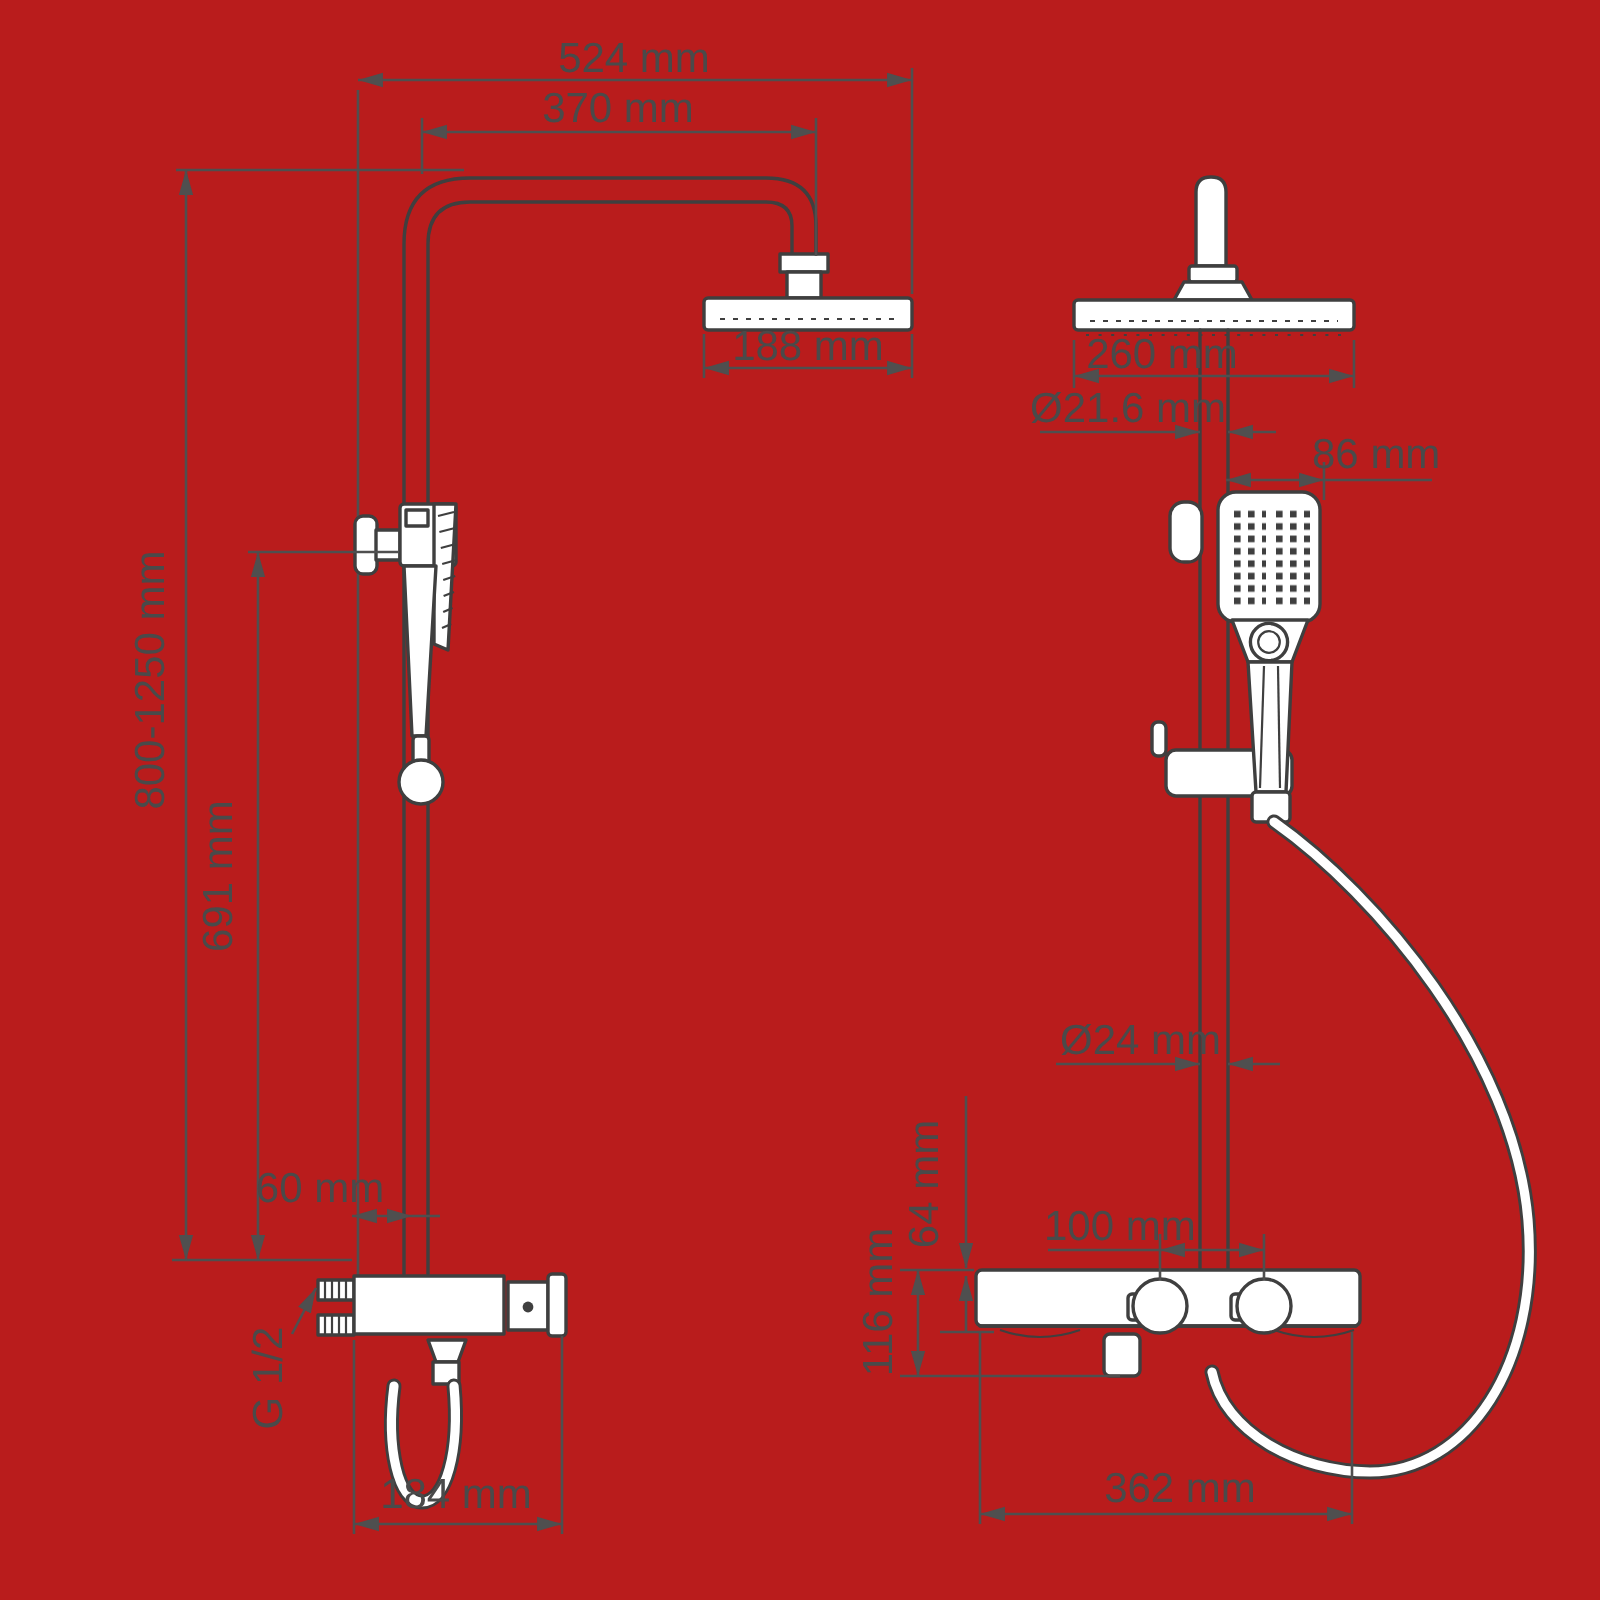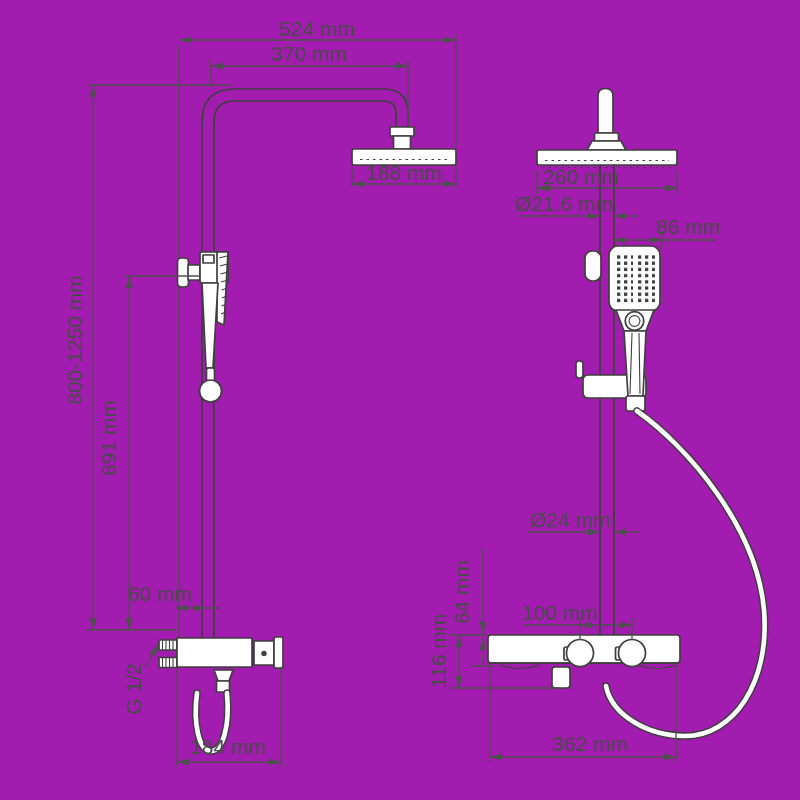--- a/index.html
+++ b/index.html
@@ -1,16 +1,16 @@
 <!DOCTYPE html>
 <html><head>
 <meta charset="utf-8">
 <style>
   html,body{margin:0;padding:0;background:#ffffff;}
-  .stage{position:relative;width:800px;height:800px;background:#a21caf;overflow:hidden;}
+  .stage{position:relative;width:800px;height:800px;background:#b91c1c;overflow:hidden;}
   svg{display:block;}
   .obj{stroke:#3f3f3f;stroke-width:1.7;fill:none;stroke-linecap:round;stroke-linejoin:round;}
   .objf{stroke:#3f3f3f;stroke-width:1.7;fill:#ffffff;stroke-linejoin:round;}
   .thin{stroke:#3f3f3f;stroke-width:1.1;fill:none;}
   .dim{stroke:#4f4f4f;stroke-width:1.3;fill:none;}
   .dim-text{font-family:"Liberation Sans",sans-serif;font-size:21px;fill:#4a4a4a;}
   .hose-out{stroke:#3f3f3f;stroke-width:7.5;fill:none;stroke-linecap:round;}
   .hose-in{stroke:#ffffff;stroke-width:4.6;fill:none;stroke-linecap:round;}
   .dotfill{fill:#3f3f3f;}
 </style>

